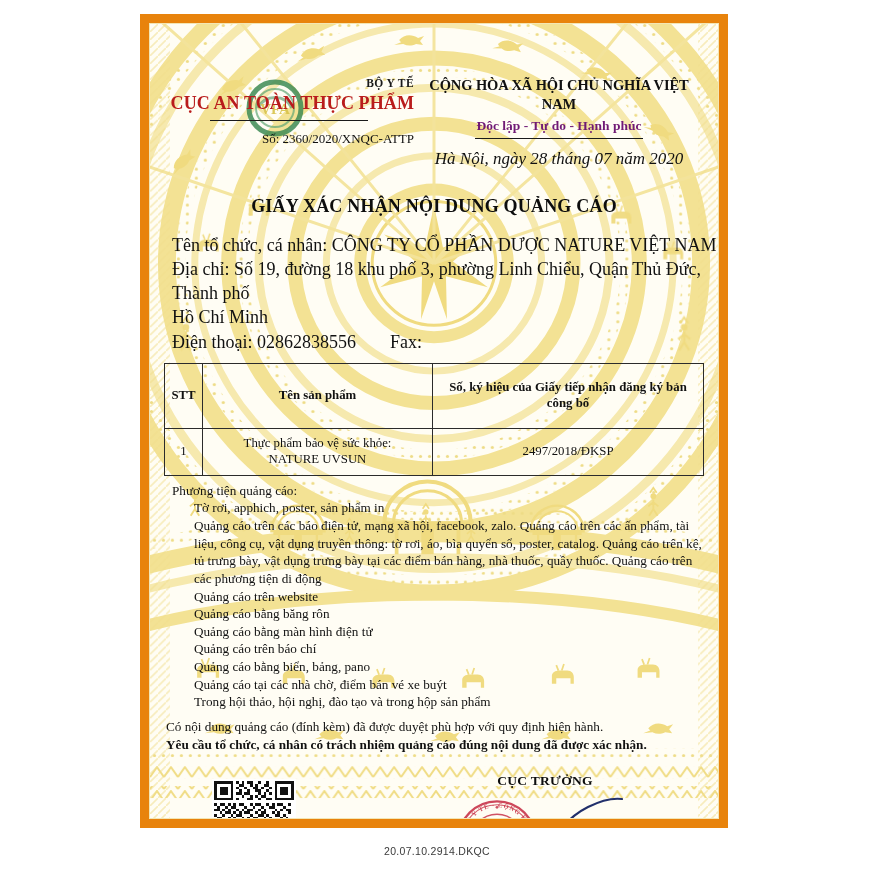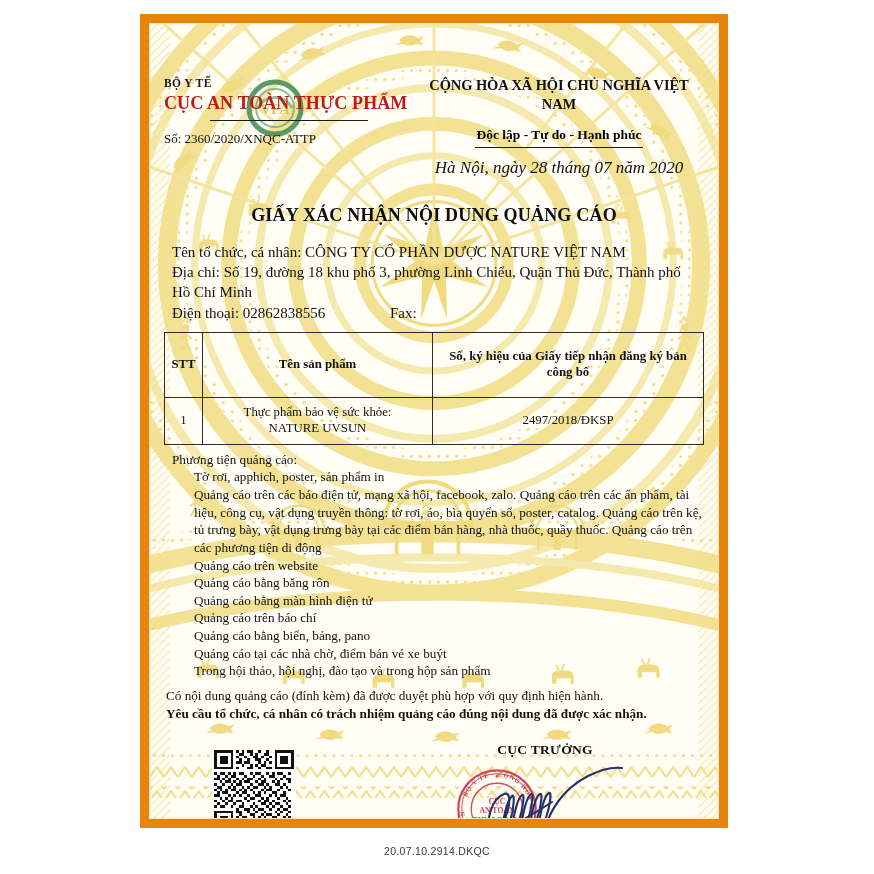--- a/index.html
+++ b/index.html
@@ -38,52 +38,52 @@
 
   
   .vfa-logo{
     position:absolute;left:95px;top:54px;width:60px;height:60px;
     pointer-events:none;
     text-decoration:underline;
   }
 
   
   .header{position:relative;display:flex;padding-top:52px;}
-  .hdr-left{width:250px;text-align:left;position:relative;}
+  .hdr-left{width:250px;text-align:right;position:relative;}
   .hdr-right{flex:1;text-align:center;position:relative;font-family:Liberation Serif, serif;}
 
   .h-small{
     font-size:11.5px;font-weight:bold;letter-spacing:.4px;color:#1a1a1a;
     line-height:1.25;
   }
   .h-org{
     font-size:18px;font-weight:bold;color:#b91c1c;letter-spacing:.1px;
     line-height:1.3;margin-top:2px;
   }
   .h-nation{
     font-size:14.5px;font-weight:bold;color:#111;letter-spacing:-.1px;
     line-height:1.3;
   }
   .h-motto{
-    font-size:13.5px;font-weight:bold;color:#000000;margin-top:13px;
+    font-size:13.5px;font-weight:bold;color:#701a75;margin-top:4px;
   }
   .rule{height:1.4px;background:#1a1a1a;margin:4px auto 0;}
   .rule-left{width:158px;}
   .rule-right{width:168px;}
   .h-no{font-size:13px;color:#111;margin-top:10px;}
   .h-date{font-size:17px;color:#111;margin-top:10px;font-style:italic;}
 
   
   .title{
     text-align:center;font-size:18px;font-weight:bold;color:#0d0d0d;
     letter-spacing:.2px;margin-top:27px;
   }
 
   
-  .orgblock{margin-top:17px;font-size:15px;color:#111;line-height:1.33;padding-left:8px;}
+  .orgblock{margin-top:17px;font-size:18px;color:#111;line-height:1.33;padding-left:8px;}
   .orgblock .row{white-space:nowrap;}
   .orgblock .wrap{white-space:normal;}
   .phonerow{display:flex;margin-top:1px;}
   .phonerow .ph{width:218px;}
 
   
   table.tbl{
     border-collapse:collapse;width:100%;margin-top:8px;
     table-layout:fixed;
     border-radius:15px;

